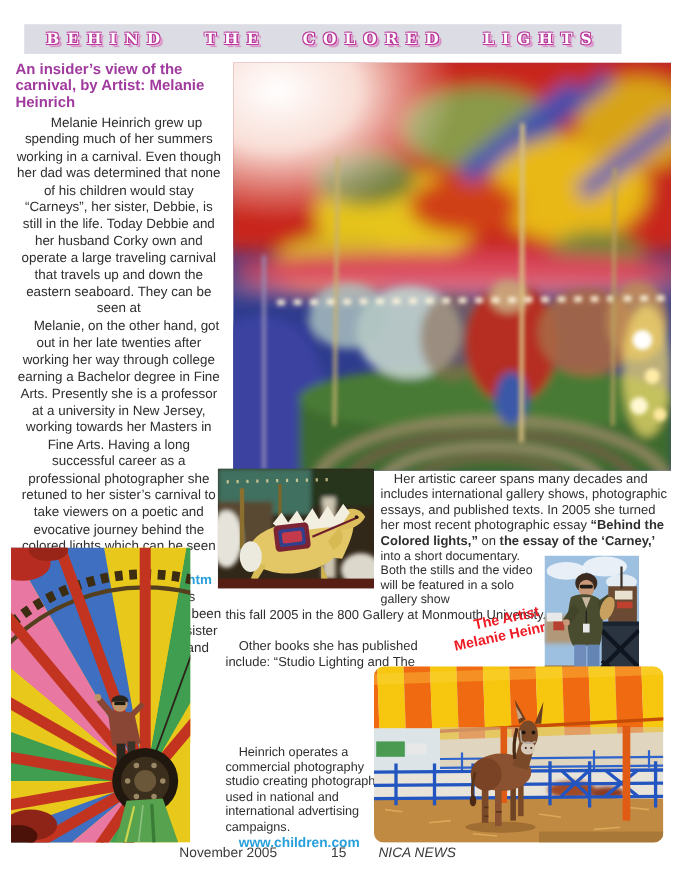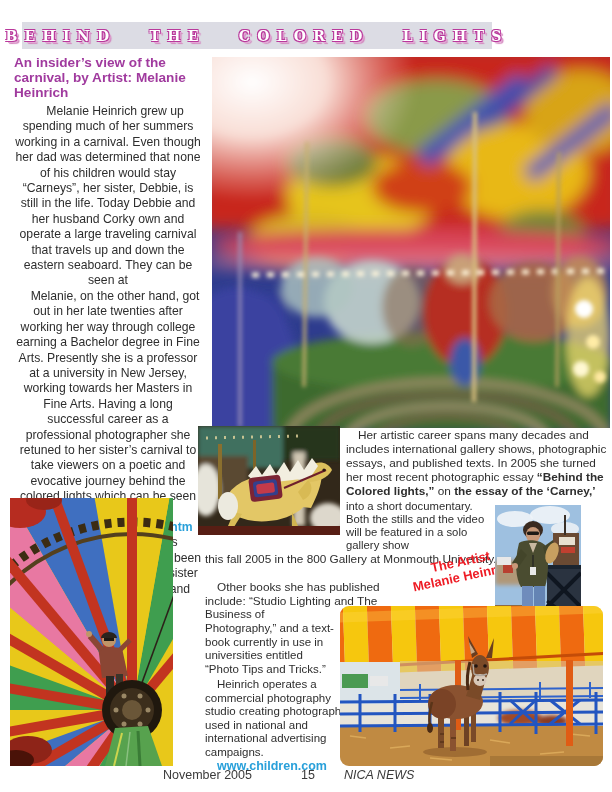--- a/index.html
+++ b/index.html
@@ -1,19 +1,19 @@
 <!DOCTYPE html>
 <html><head>
 <meta charset="utf-8">
 <style>
   html,body{margin:0;padding:0;background:#fff;}
   .page{position:relative;width:612px;height:792px;background:#fff;overflow:hidden;
         font-family:"Liberation Sans",sans-serif;color:#2e2e2e;}
   
-  .header-bar{position:absolute;left:22px;top:22px;width:470px;height:27px;background:#dcdce4;
+  .header-bar{position:absolute;left:22px;top:22px;width:543px;height:27px;background:#dcdce4;
               display:flex;align-items:center;justify-content:center;}
   .header-title{font-family:"DejaVu Serif",serif;font-weight:bold;font-size:14px;color:#fff;
     letter-spacing:0.52em;word-spacing:1.5em;white-space:nowrap;
     text-shadow:-1px -1px 0 #b9399c, 1px -1px 0 #b9399c, -1px 1px 0 #b9399c, 1px 1px 0 #b9399c,
                 2px 2px 0 #e3a8d4, 3px 3px 1px #d387bf;}
   
   .left-col{position:absolute;left:14px;top:55px;width:188px;font-size:12.2px;line-height:15.4px;}
   .headline{margin:0 0 4px 0;font-size:13.6px;line-height:15px;font-weight:bold;color:#a03a9e;}
   p.body{margin:0;text-align:center;}
   .ind{text-indent:14px;}
@@ -229,21 +229,20 @@
     <path d="M105,230 L95,268 L152,268 L138,228 Z" fill="#57a24e"></path>
     <line x1="112" y1="235" x2="104" y2="268" stroke="#cdd44e" stroke-width="2"></line>
     <line x1="128" y1="233" x2="130" y2="268" stroke="#3a7c36" stroke-width="3"></line>
     <line x1="120" y1="234" x2="116" y2="268" stroke="#8ac080" stroke-width="1.5"></line>
   </svg>
 
   <div class="rblock" id="career-a"><span>Her artistic career spans many decades and includes international gallery shows, photographic essays, and published texts.  In 2005 she turned her most recent photographic essay </span><b>“Behind the Colored lights,”</b><span> on </span><b>the essay of the ‘Carney,’</b></div>
   <div class="rblock" id="career-b">into a short documentary.  Both the stills and the video will be featured in a solo gallery show</div>
   <div class="rblock" id="career-c">this fall 2005 in the 800 Gallery at Monmouth University.</div>
   <div class="rblock" id="books-1">Other books she has published include: “Studio Lighting and The</div>
-  <div class="rblock" id="books-2">Business of Photography,” and a text-book currently in use in universities entitled “Photo Tips and Tricks.”</div>
   <div class="rblock" id="studio-p">
     <span>Heinrich operates a commercial photography studio creating photographs used in national and international advertising campaigns.</span>
     <span class="linkline">www.children.com</span>
   </div>
 
   <div class="caption">
     <div>The Artist</div>
     <div>Melanie Heinrich</div>
   </div>
 

